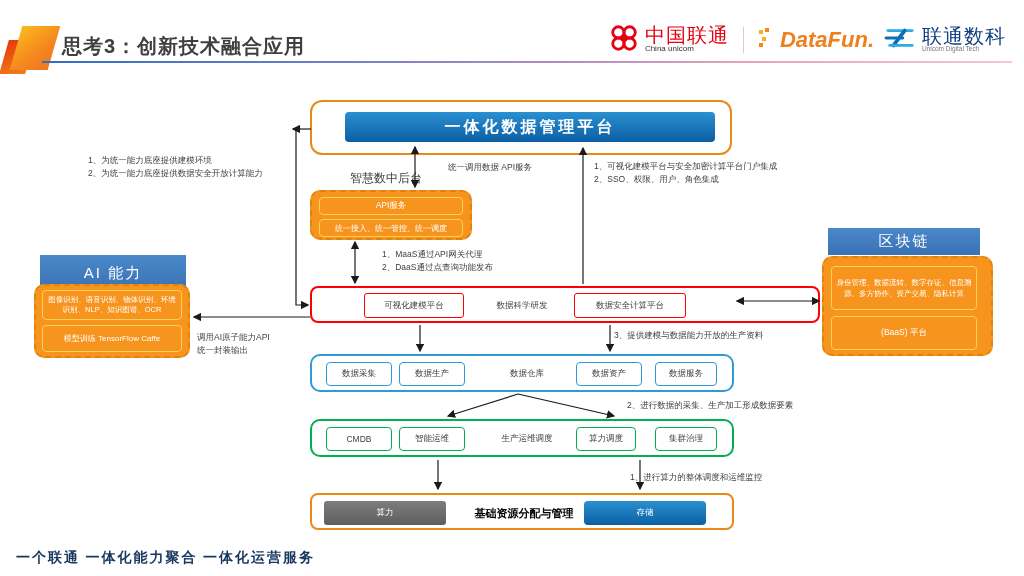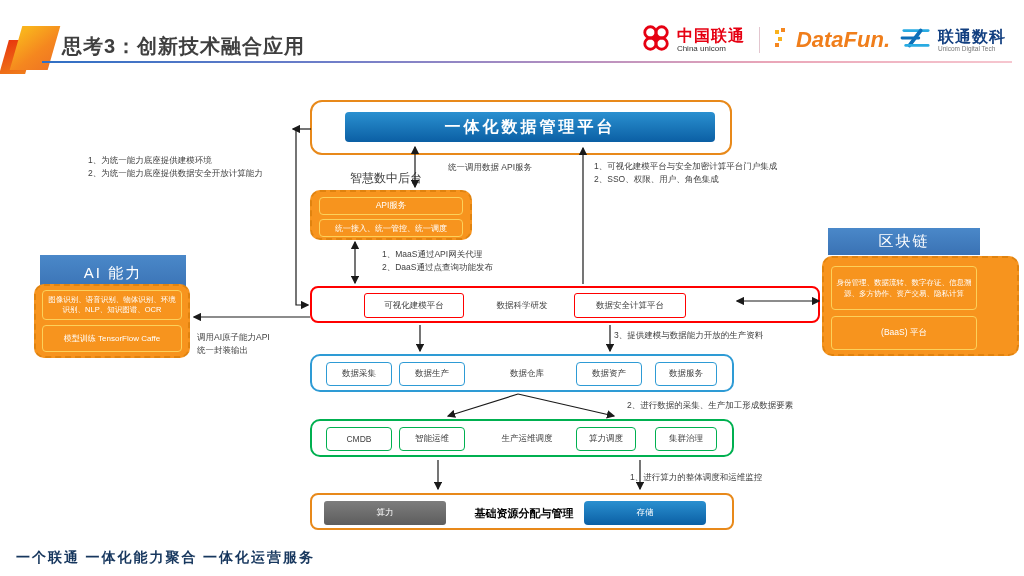--- a/index.html
+++ b/index.html
@@ -18,21 +18,21 @@
   .deco-front { position:absolute; left:6px; top:0; width:38px; height:44px;
     background:linear-gradient(135deg,#f9b21d 10%,#f5871f 60%,#ef7622);
     transform:skewX(-16deg); }
   .slide-title { left:62px; top:33px; font-size:20px; font-weight:600; color:#3f3f3f; letter-spacing:1px; }
   .title-rule { left:42px; top:61px; width:970px; height:2px;
     background:linear-gradient(90deg,#2f6fc4 0%,#6f7ec9 30%,#b58fc0 55%,#eaa6b8 75%,#f6c6cf 100%); }
 
   
   .logo-row { right:18px; top:22px; display:flex; align-items:center; gap:10px; }
   .logo-block { display:flex; align-items:center; gap:6px; }
-  .logo-text-cn { font-size:16px; font-weight:bold; color:#e60012; letter-spacing:1px; line-height:17px;}
+  .logo-text-cn { font-size:20px; font-weight:normal; color:#e60012; letter-spacing:1px; line-height:17px;}
   .logo-text-en { font-size:8px; color:#333; }
   .digital .logo-text-cn { color:#123f80; }
   .logo-sep { width:1px; height:26px; background:#e3c6cf; margin:0 4px; }
   .datafun-text { font-size:22px; font-weight:bold; font-style:italic; color:#f07e1b; letter-spacing:0; }
 
   
   .note { font-size:8.5px; line-height:13px; color:#3f3f3f; white-space:nowrap; }
 
   
   .orange-frame { border:2px solid #e8891a; border-radius:12px; background:#fff; }
@@ -155,21 +155,21 @@
     <div class="orange-inner abs" style="left:6px;top:4px;width:140px;height:30px;font-size:7.5px;line-height:10px;padding:0 3px;">图像识别、语音识别、物体识别、环境识别、NLP、知识图谱、OCR</div>
     <div class="orange-inner abs" style="left:6px;top:39px;width:140px;height:27px;font-size:8px;">模型训练 TensorFlow Caffe</div>
   </div>
 
   <div class="abs note" style="left:197px;top:331px;">
     <div>调用AI原子能力API</div>
     <div>统一封装输出</div>
   </div>
 
   <div class="abs blue-head" style="left:828px;top:228px;width:152px;height:27px;">区块链</div>
-  <div class="abs orange-fill" style="left:822px;top:256px;width:197px;height:100px;">
+  <div class="abs orange-fill" style="left:822px;top:256px;width:171px;height:100px;">
     <div class="orange-inner abs" style="left:7px;top:8px;width:146px;height:44px;font-size:7.5px;line-height:11px;padding:0 4px;">身份管理、数据流转、数字存证、信息溯源、多方协作、资产交易、隐私计算</div>
     <div class="orange-inner abs" style="left:7px;top:58px;width:146px;height:34px;font-size:8.5px;">(BaaS) 平台</div>
   </div>
 
   <div class="abs red-frame" style="left:310px;top:286px;width:510px;height:37px;">
     <div class="red-inner abs" style="left:52px;top:5px;width:100px;height:25px;">可视化建模平台</div>
     <div class="row-label abs" style="left:160px;top:5px;width:100px;height:25px;">数据科学研发</div>
     <div class="red-inner abs" style="left:262px;top:5px;width:112px;height:25px;">数据安全计算平台</div>
   </div>
 

